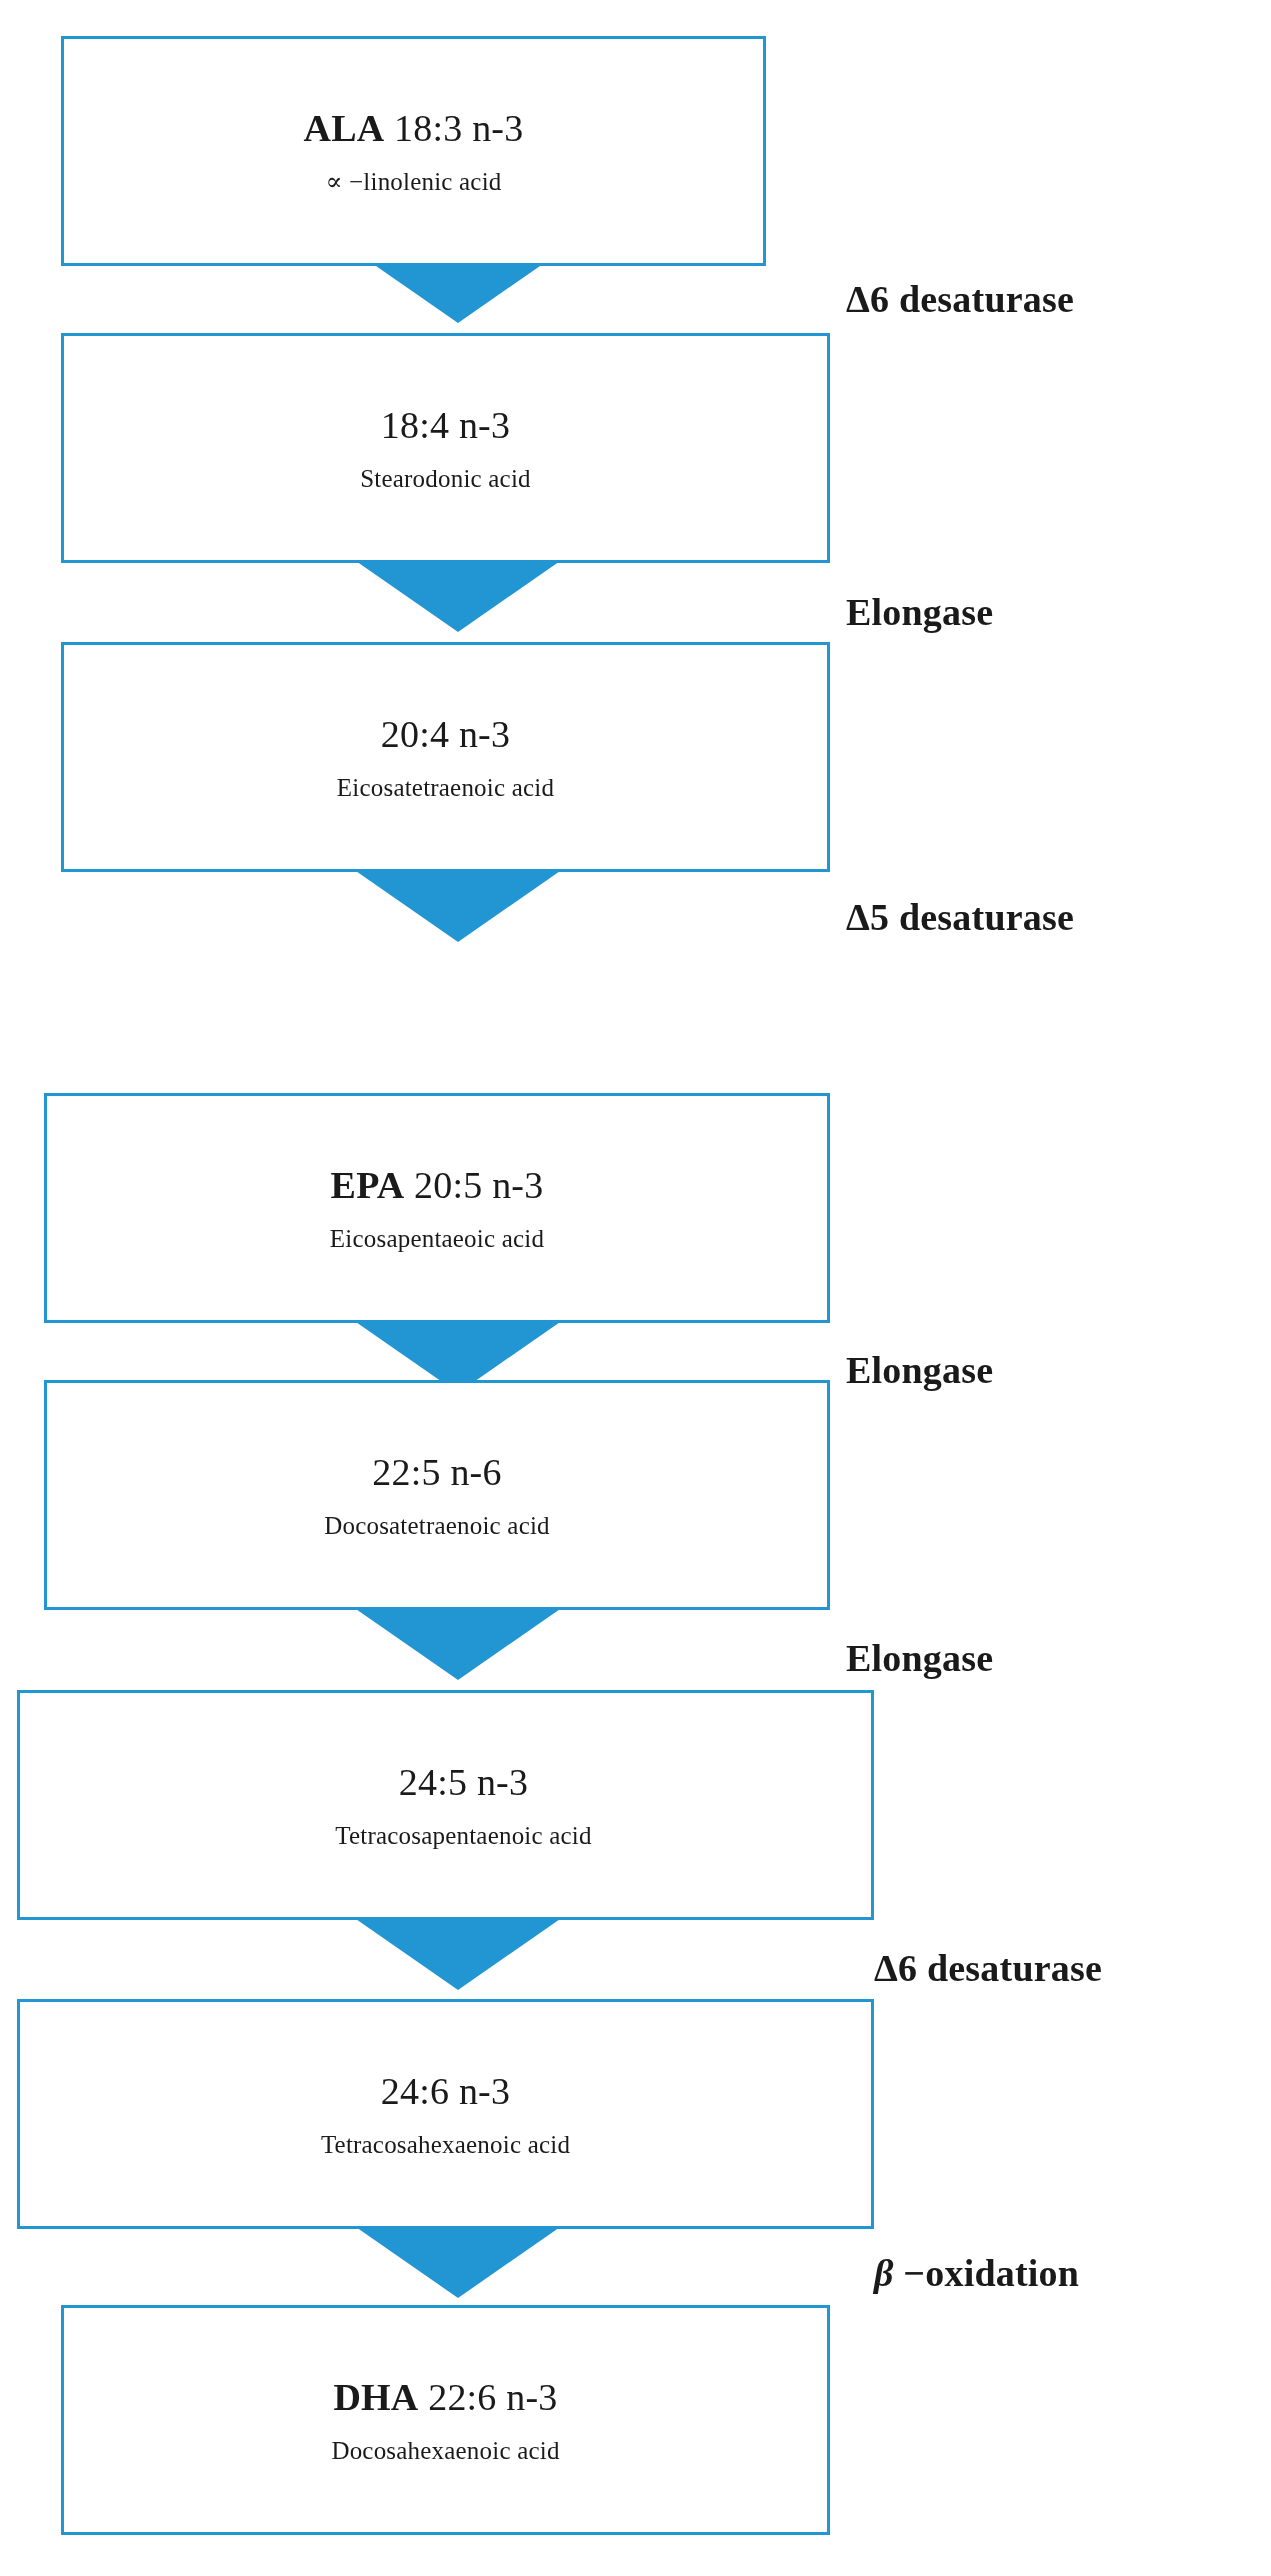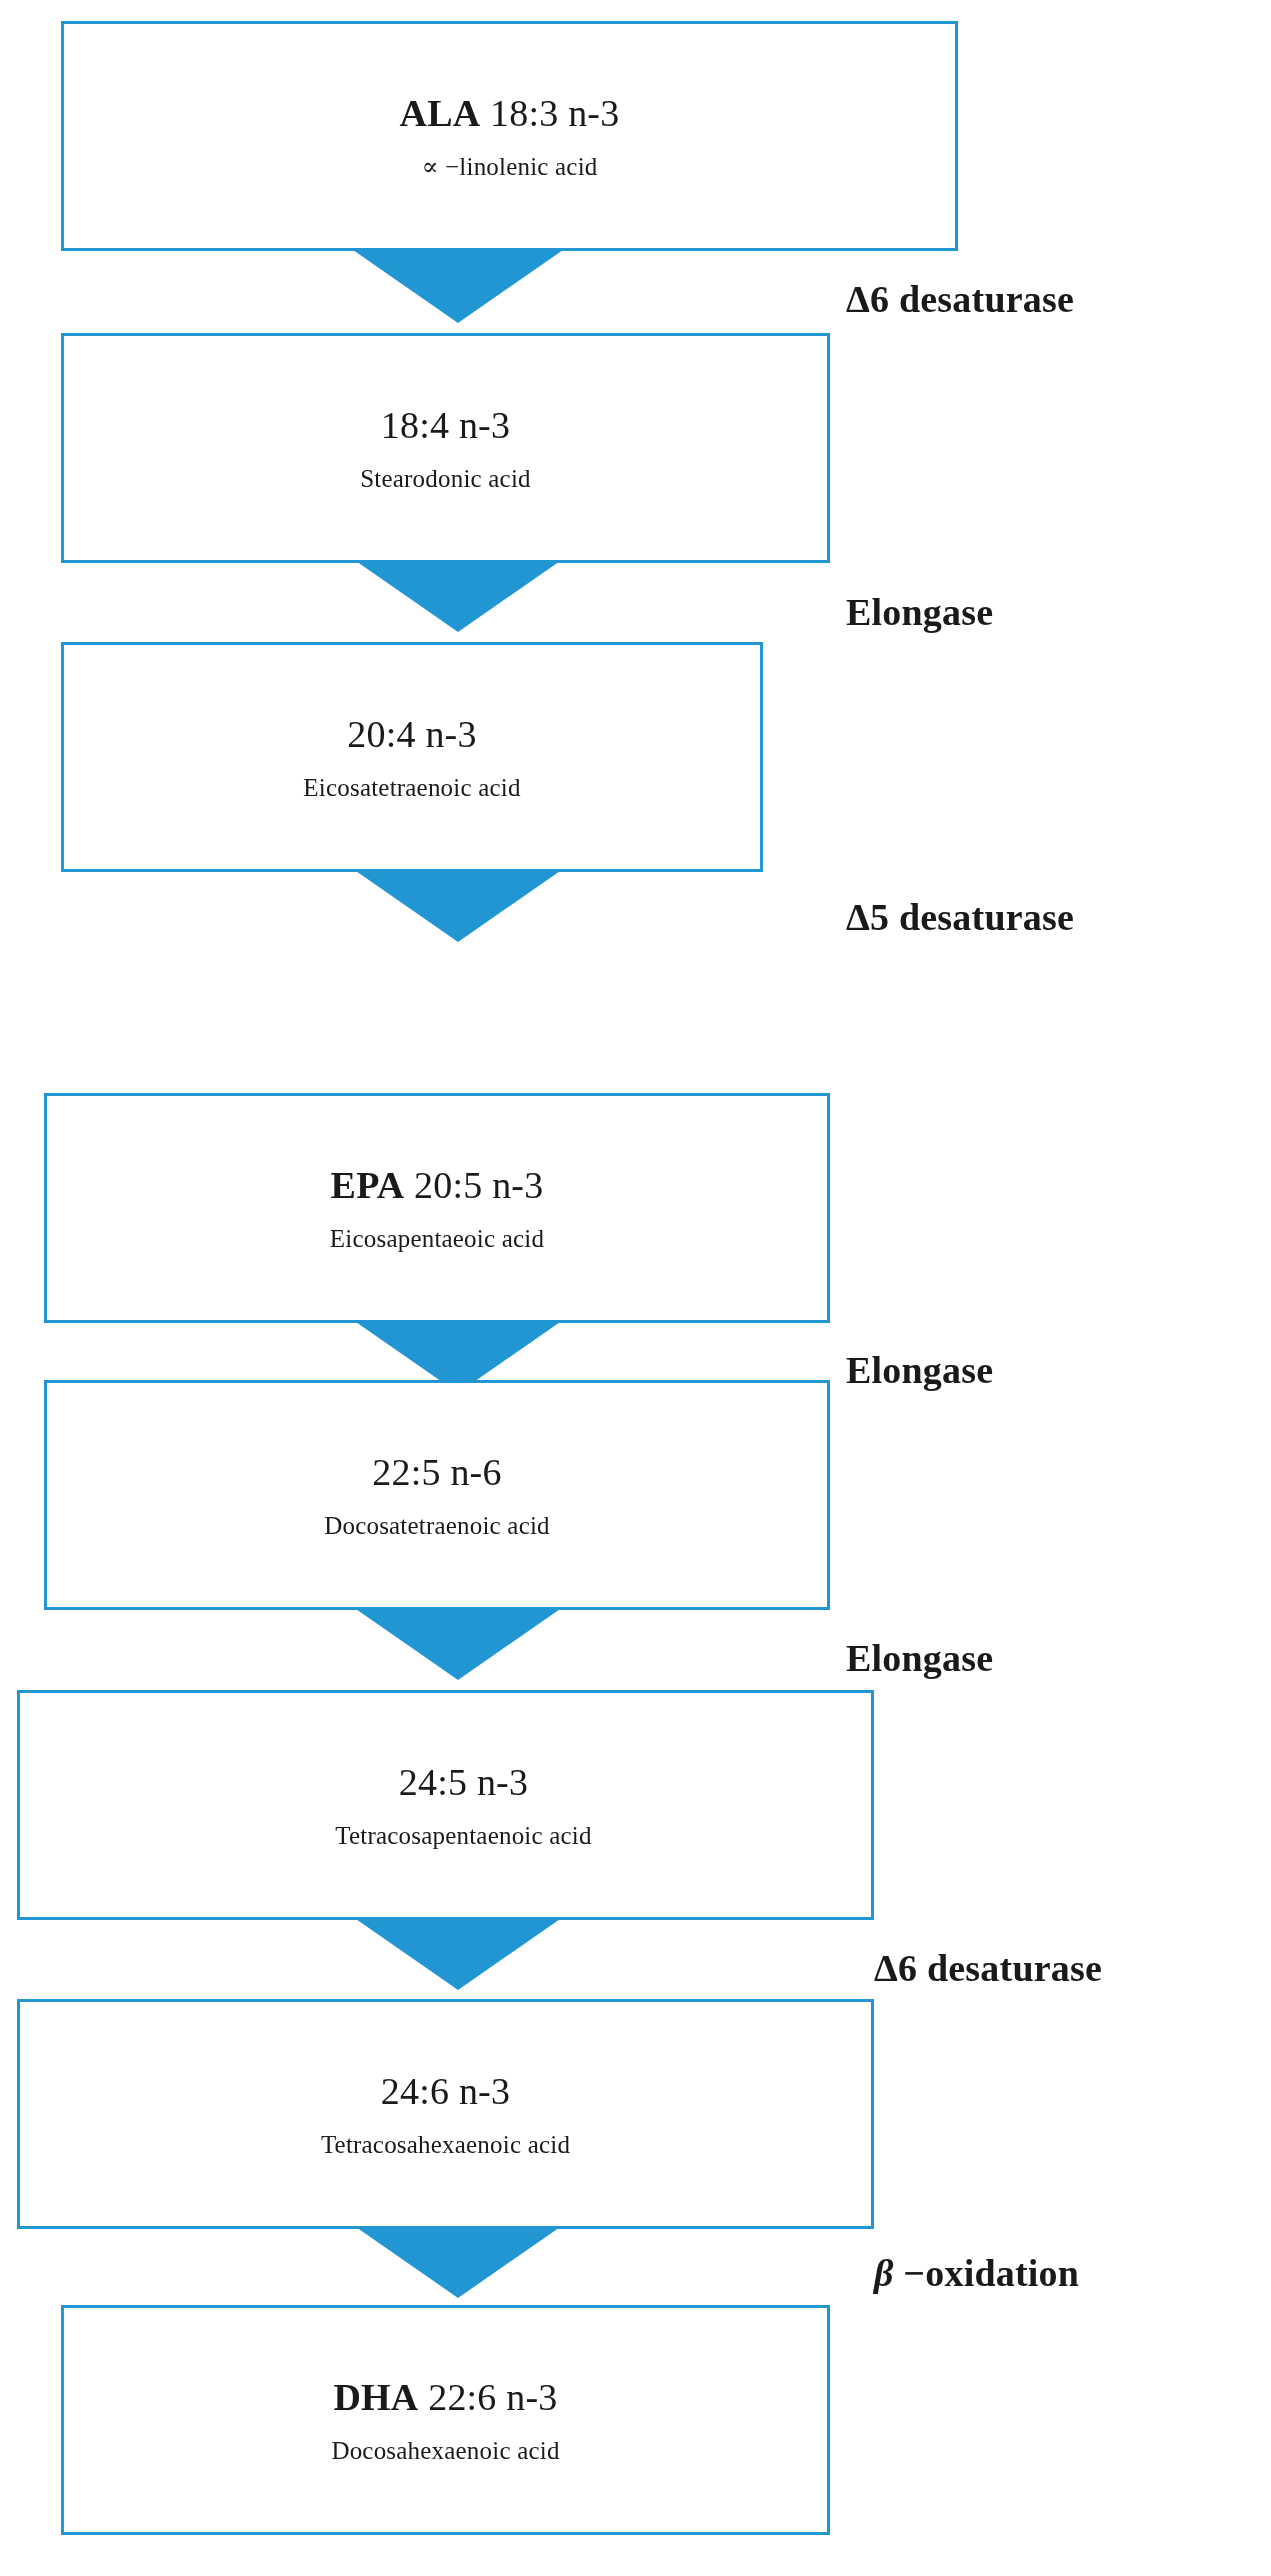--- a/index.html
+++ b/index.html
@@ -79,29 +79,29 @@
 <body>
 
 <div id="diagram" style="--accent: #2196d3; background: rgb(255, 255, 255); color: rgb(26, 26, 26);">
     <div class="arrow" style="left: 353px; top: 250px;"></div>
     <div class="arrow" style="left: 353px; top: 559px;"></div>
     <div class="arrow" style="left: 353px; top: 869px;"></div>
     <div class="arrow" style="left: 353px; top: 1320px;"></div>
     <div class="arrow" style="left: 353px; top: 1607px;"></div>
     <div class="arrow" style="left: 353px; top: 1917px;"></div>
     <div class="arrow" style="left: 353px; top: 2225px;"></div>
-    <div class="node" style="left: 61px; top: 21px; width: 897px; height: 230px;">
+    <div class="node" style="left: 61px; top: 36px; width: 705px; height: 230px;">
       <div class="node-line1"><span class="node-abbr">ALA</span><span> 18:3 n-3</span></div>
       <div class="node-line2">∝ −linolenic acid</div>
     </div>
     <div class="node" style="left: 61px; top: 333px; width: 769px; height: 230px;">
       <div class="node-line1">18:4 n-3</div>
       <div class="node-line2">Stearodonic acid</div>
     </div>
-    <div class="node" style="left: 61px; top: 642px; width: 702px; height: 230px; text-align: right;">
+    <div class="node" style="left: 61px; top: 642px; width: 769px; height: 230px; text-align: right;">
       <div class="node-line1">20:4 n-3</div>
       <div class="node-line2">Eicosatetraenoic acid</div>
     </div>
     <div class="node" style="left: 44px; top: 1093px; width: 786px; height: 230px;">
       <div class="node-line1"><span class="node-abbr">EPA</span><span> 20:5 n-3</span></div>
       <div class="node-line2">Eicosapentaeoic acid</div>
     </div>
     <div class="node" style="left: 44px; top: 1380px; width: 786px; height: 230px;">
       <div class="node-line1">22:5 n-6</div>
       <div class="node-line2">Docosatetraenoic acid</div>

